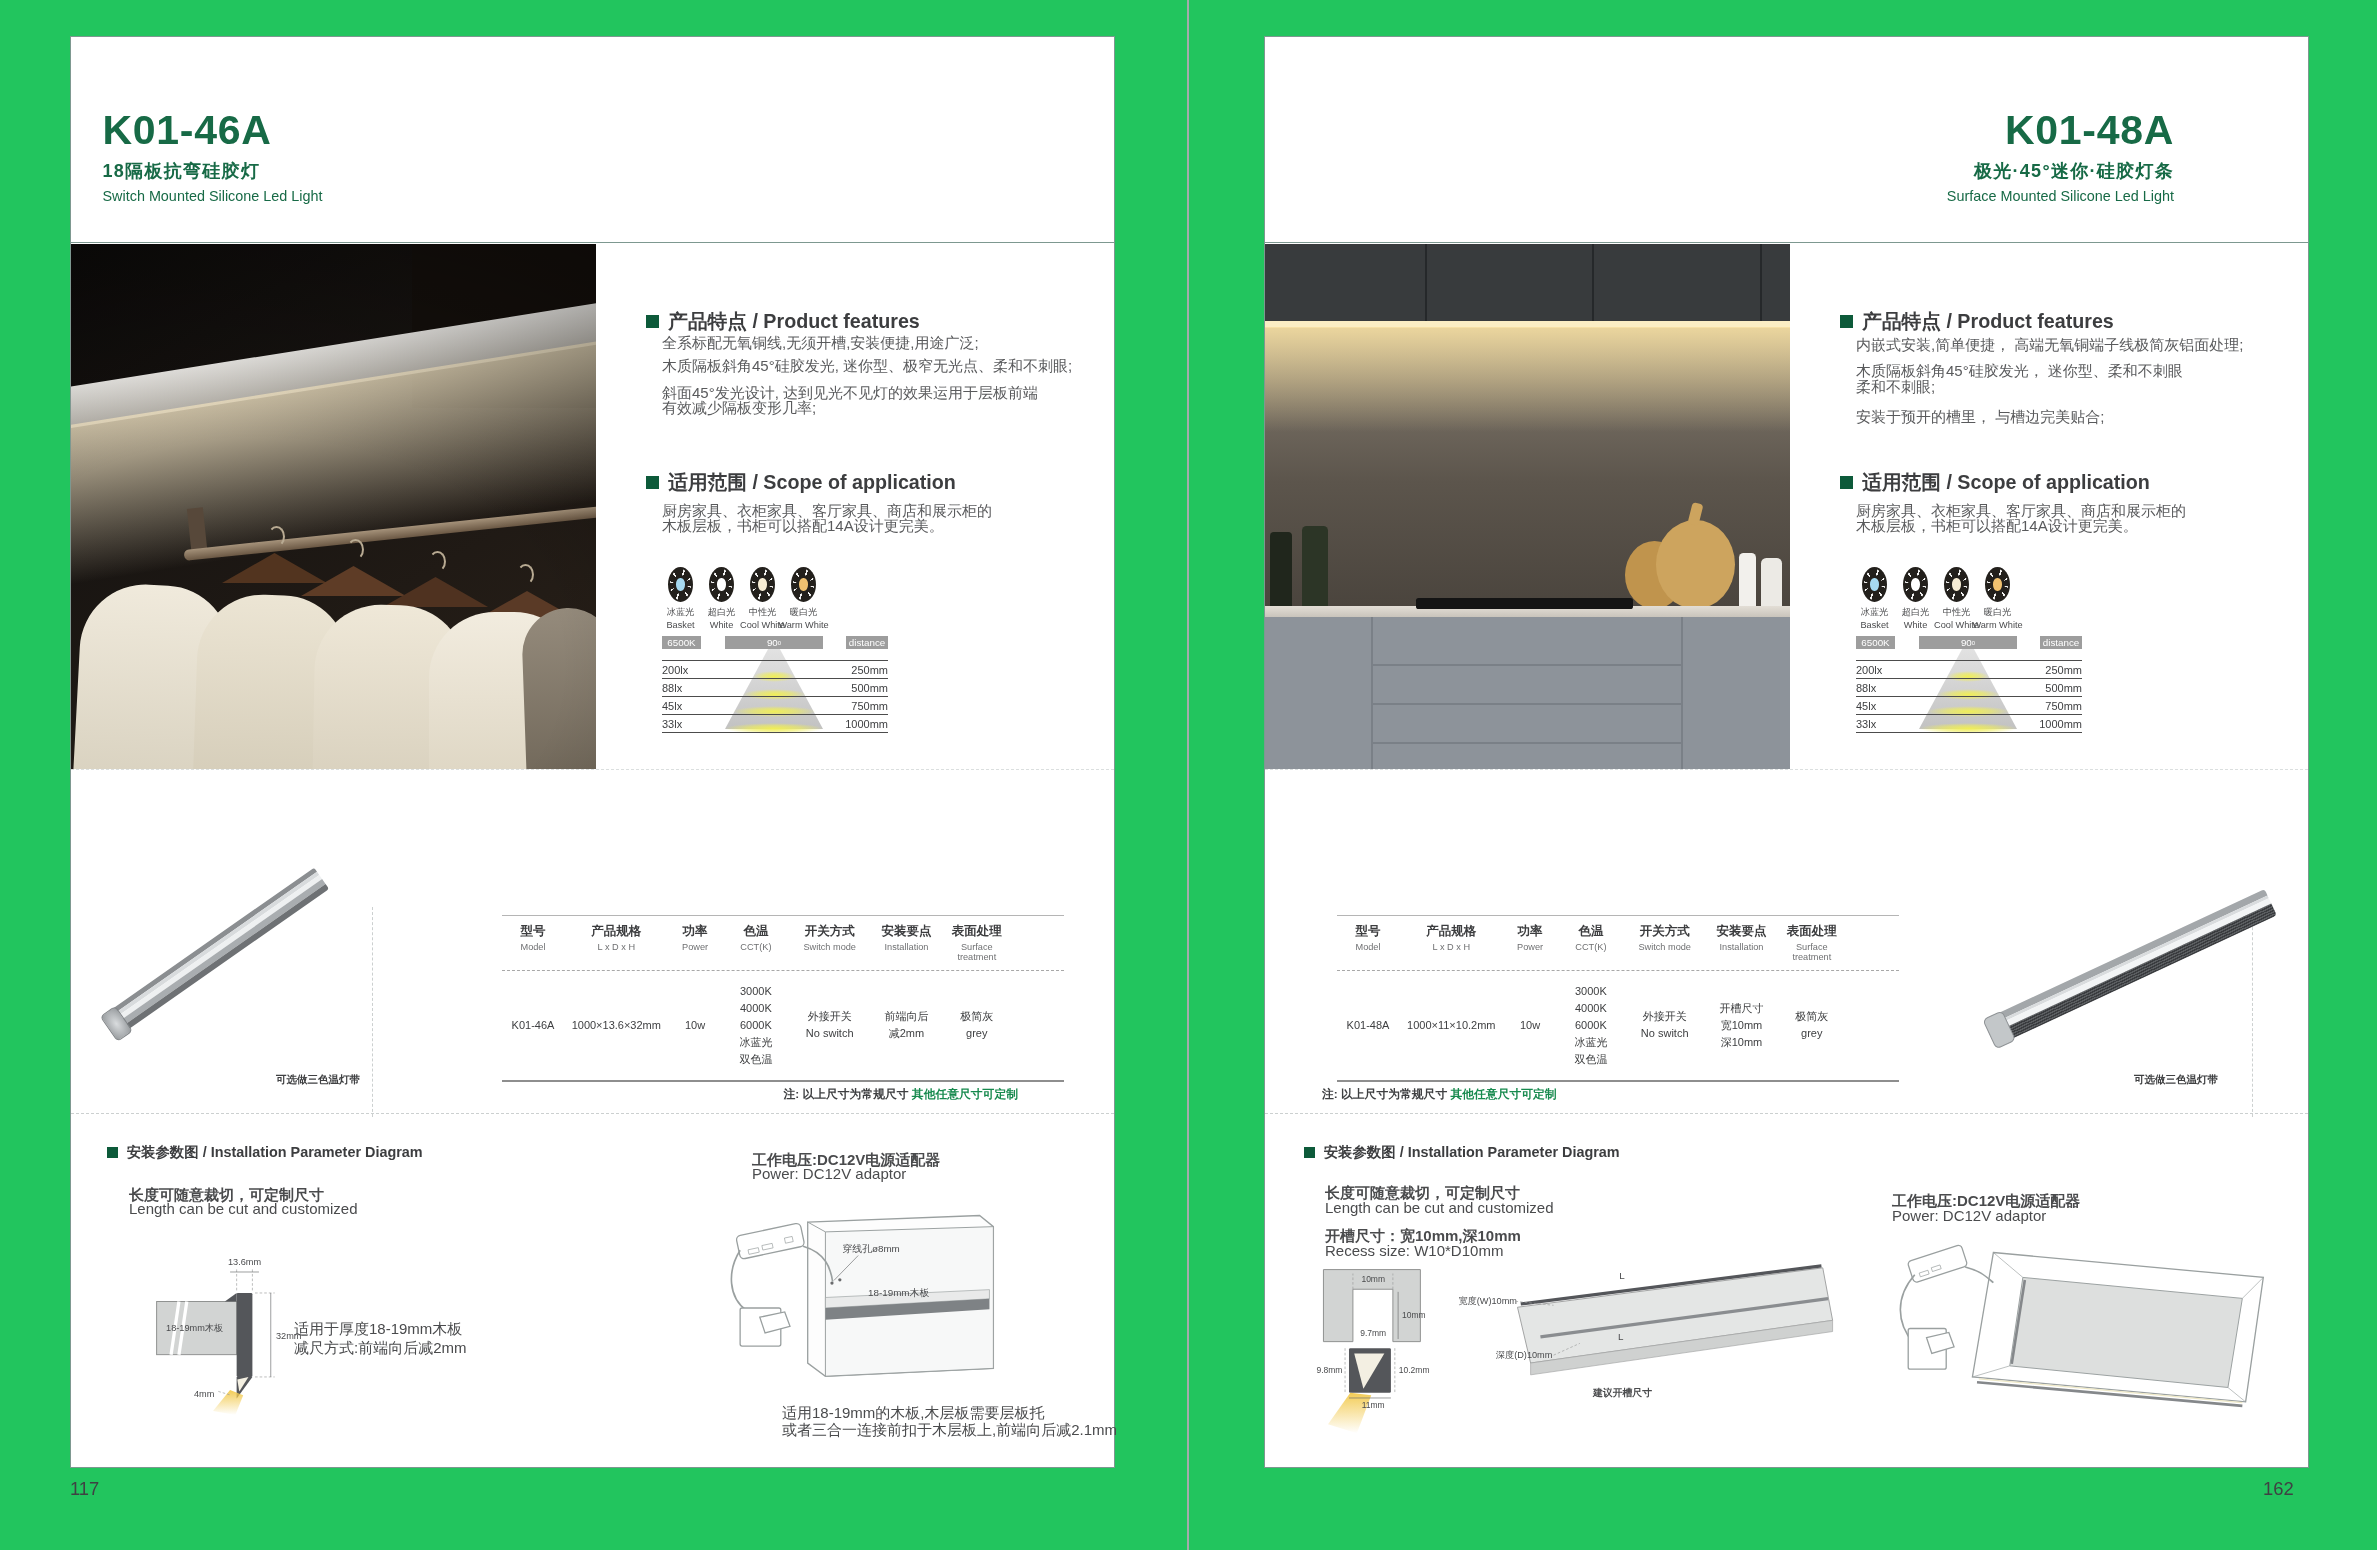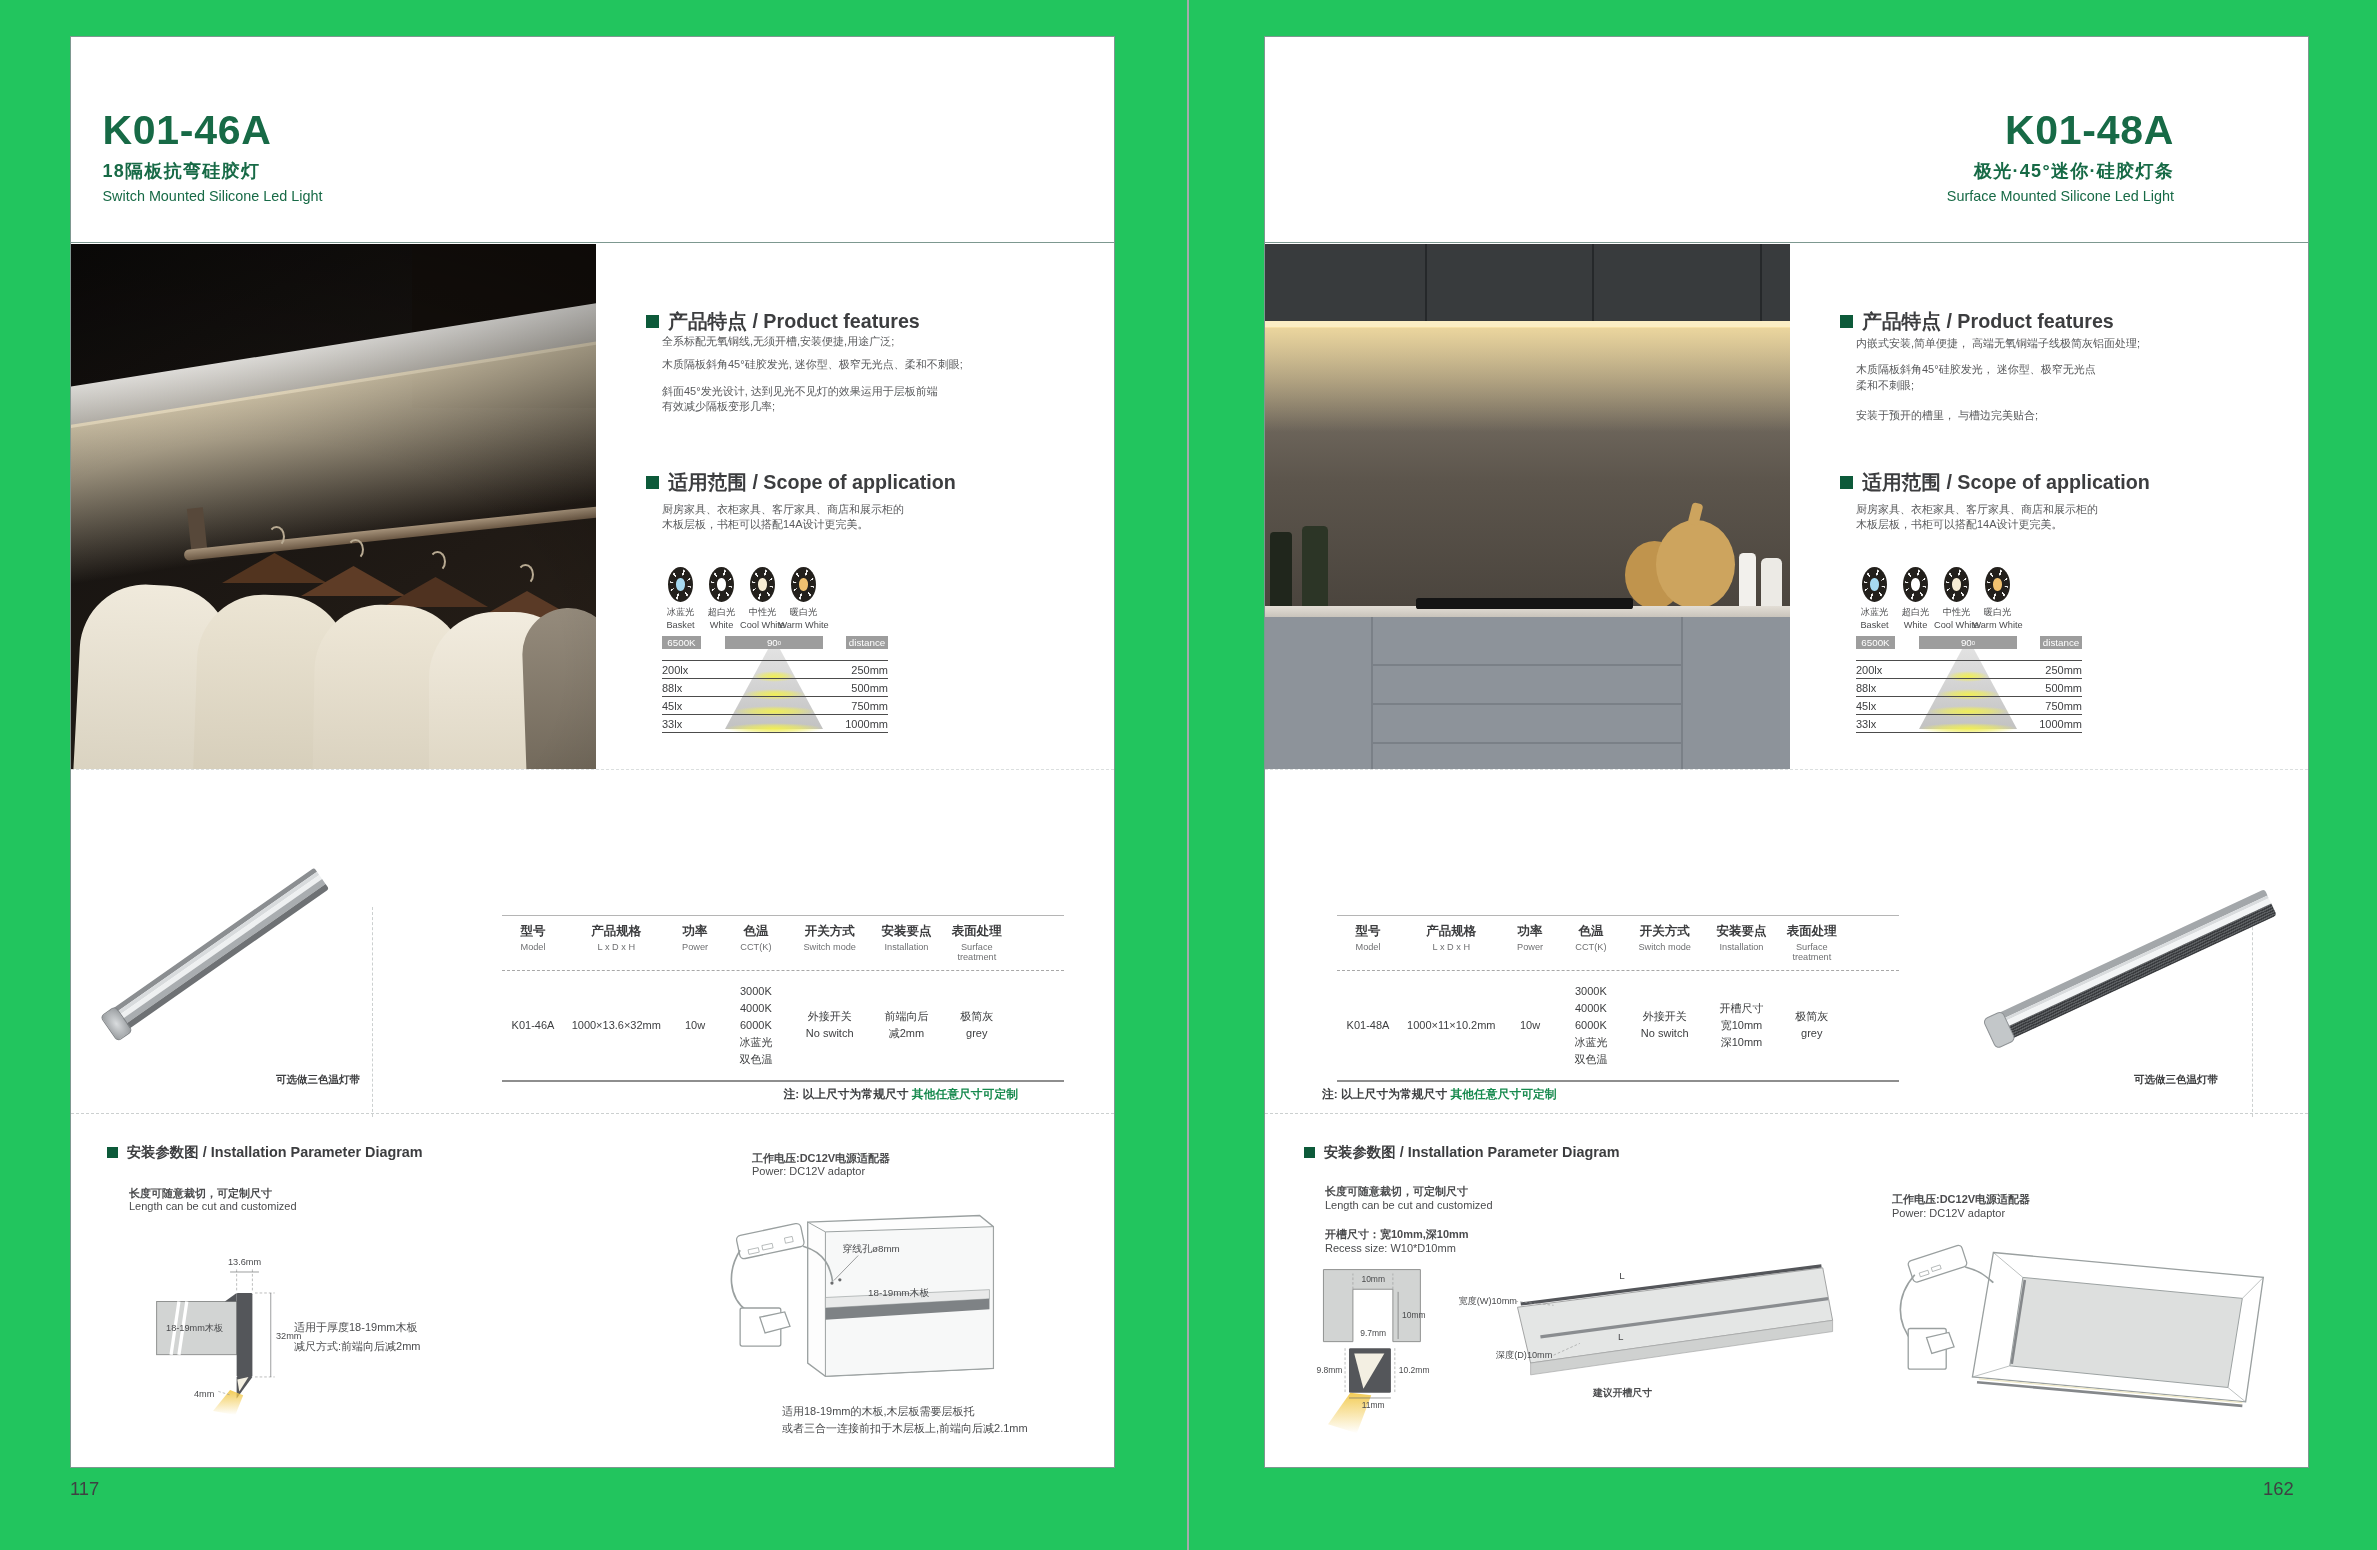--- a/index.html
+++ b/index.html
@@ -10,21 +10,21 @@
   .fold{position:absolute;left:1187px;top:0;width:2px;height:1550px;background:#a6abab}
   .hr-line{position:absolute;left:0;right:0;height:1.3px;background:#7d9890}
   .dash-h{position:absolute;left:0;right:0;border-top:1.3px dashed #ccd0d0}
   .dash-v{position:absolute;border-left:1.3px dashed #ccd0d0}
   .model{font-size:41px;font-weight:bold;color:#176a46;line-height:1.05;letter-spacing:0.7px}
   .sub-cn{font-size:18px;font-weight:bold;color:#176a46;margin-top:6.6px;letter-spacing:1.3px}
   .sub-en{font-size:14.4px;color:#176a46;margin-top:5.3px}
   .sec-h{position:absolute;display:flex;align-items:center;gap:9.2px;font-size:19.7px;font-weight:bold;color:#3c3d3f;white-space:nowrap}
   .sec-h .sq{width:13px;height:13px;background:#0d5a3a;flex:none}
   .sec-h.small{font-size:14.4px}.sec-h.small .sq{width:10.5px;height:10.5px}
-  .p-line{position:absolute;font-size:11px;color:#595a5c;white-space:nowrap}
+  .p-line{position:absolute;font-size:15px;color:#595a5c;white-space:nowrap}
   .t-cn{font-weight:bold;color:#4a4b4d}
   .light-row{position:absolute;display:flex}
   .light-col{width:41px;display:flex;flex-direction:column;align-items:center}
   .bulb-outer{width:25px;height:35px;border-radius:50%;background:#23201c;position:relative}
   .rays{position:absolute;inset:2px;border-radius:50%;
         background:repeating-conic-gradient(from 10deg,rgba(255,255,255,.95) 0deg 8deg,transparent 8deg 45deg)}
   .bulb{position:absolute;left:50%;top:50%;width:14.4px;height:18.4px;margin:-9.2px 0 0 -7.2px;border-radius:50%;border:3.3px solid #23201c;box-sizing:border-box}
   .c-ice{background:#a6d9f0}.c-white{background:#ffffff}.c-cool{background:#f6ecd4}.c-warm{background:#f0c170}
   .light-cn{font-size:9.2px;color:#4a4b4d;margin-top:3.9px;white-space:nowrap}
   .light-en{font-size:9.2px;color:#4a4b4d;margin-top:0.7px;white-space:nowrap}
@@ -348,21 +348,21 @@
       <div class="abs" style="left:108px;top:459px;width:308px;height:2px;background:#7a8087"></div>
       <div class="abs" style="left:108px;top:498px;width:308px;height:2px;background:#7a8087"></div>
     </div>
     <div class="dash-h" style="top:732px;border-top-color:#dbdfdf"></div>
 
     <div class="sec-h" style="left:575px;top:271px">
       <span class="sq"></span>
       <span>产品特点 / Product features</span>
     </div>
     <div class="p-line" style="left:591px;top:299px">内嵌式安装,简单便捷， 高端无氧铜端子线极简灰铝面处理;</div>
-    <div class="p-line" style="left:591px;top:325px">木质隔板斜角45°硅胶发光， 迷你型、极窄无光点</div>
+    <div class="p-line" style="left:591px;top:325px">木质隔板斜角45°硅胶发光， 迷你型、柔和不刺眼</div>
     <div class="p-line" style="left:591px;top:341px">柔和不刺眼;</div>
     <div class="p-line" style="left:591px;top:371px">安装于预开的槽里， 与槽边完美贴合;</div>
 
     <div class="sec-h" style="left:575px;top:432px">
       <span class="sq"></span>
       <span>适用范围 / Scope of application</span>
     </div>
     <div class="p-line" style="left:591px;top:465px">厨房家具、衣柜家具、客厅家具、商店和展示柜的</div>
     <div class="p-line" style="left:591px;top:480px">木板层板，书柜可以搭配14A设计更完美。</div>
 

